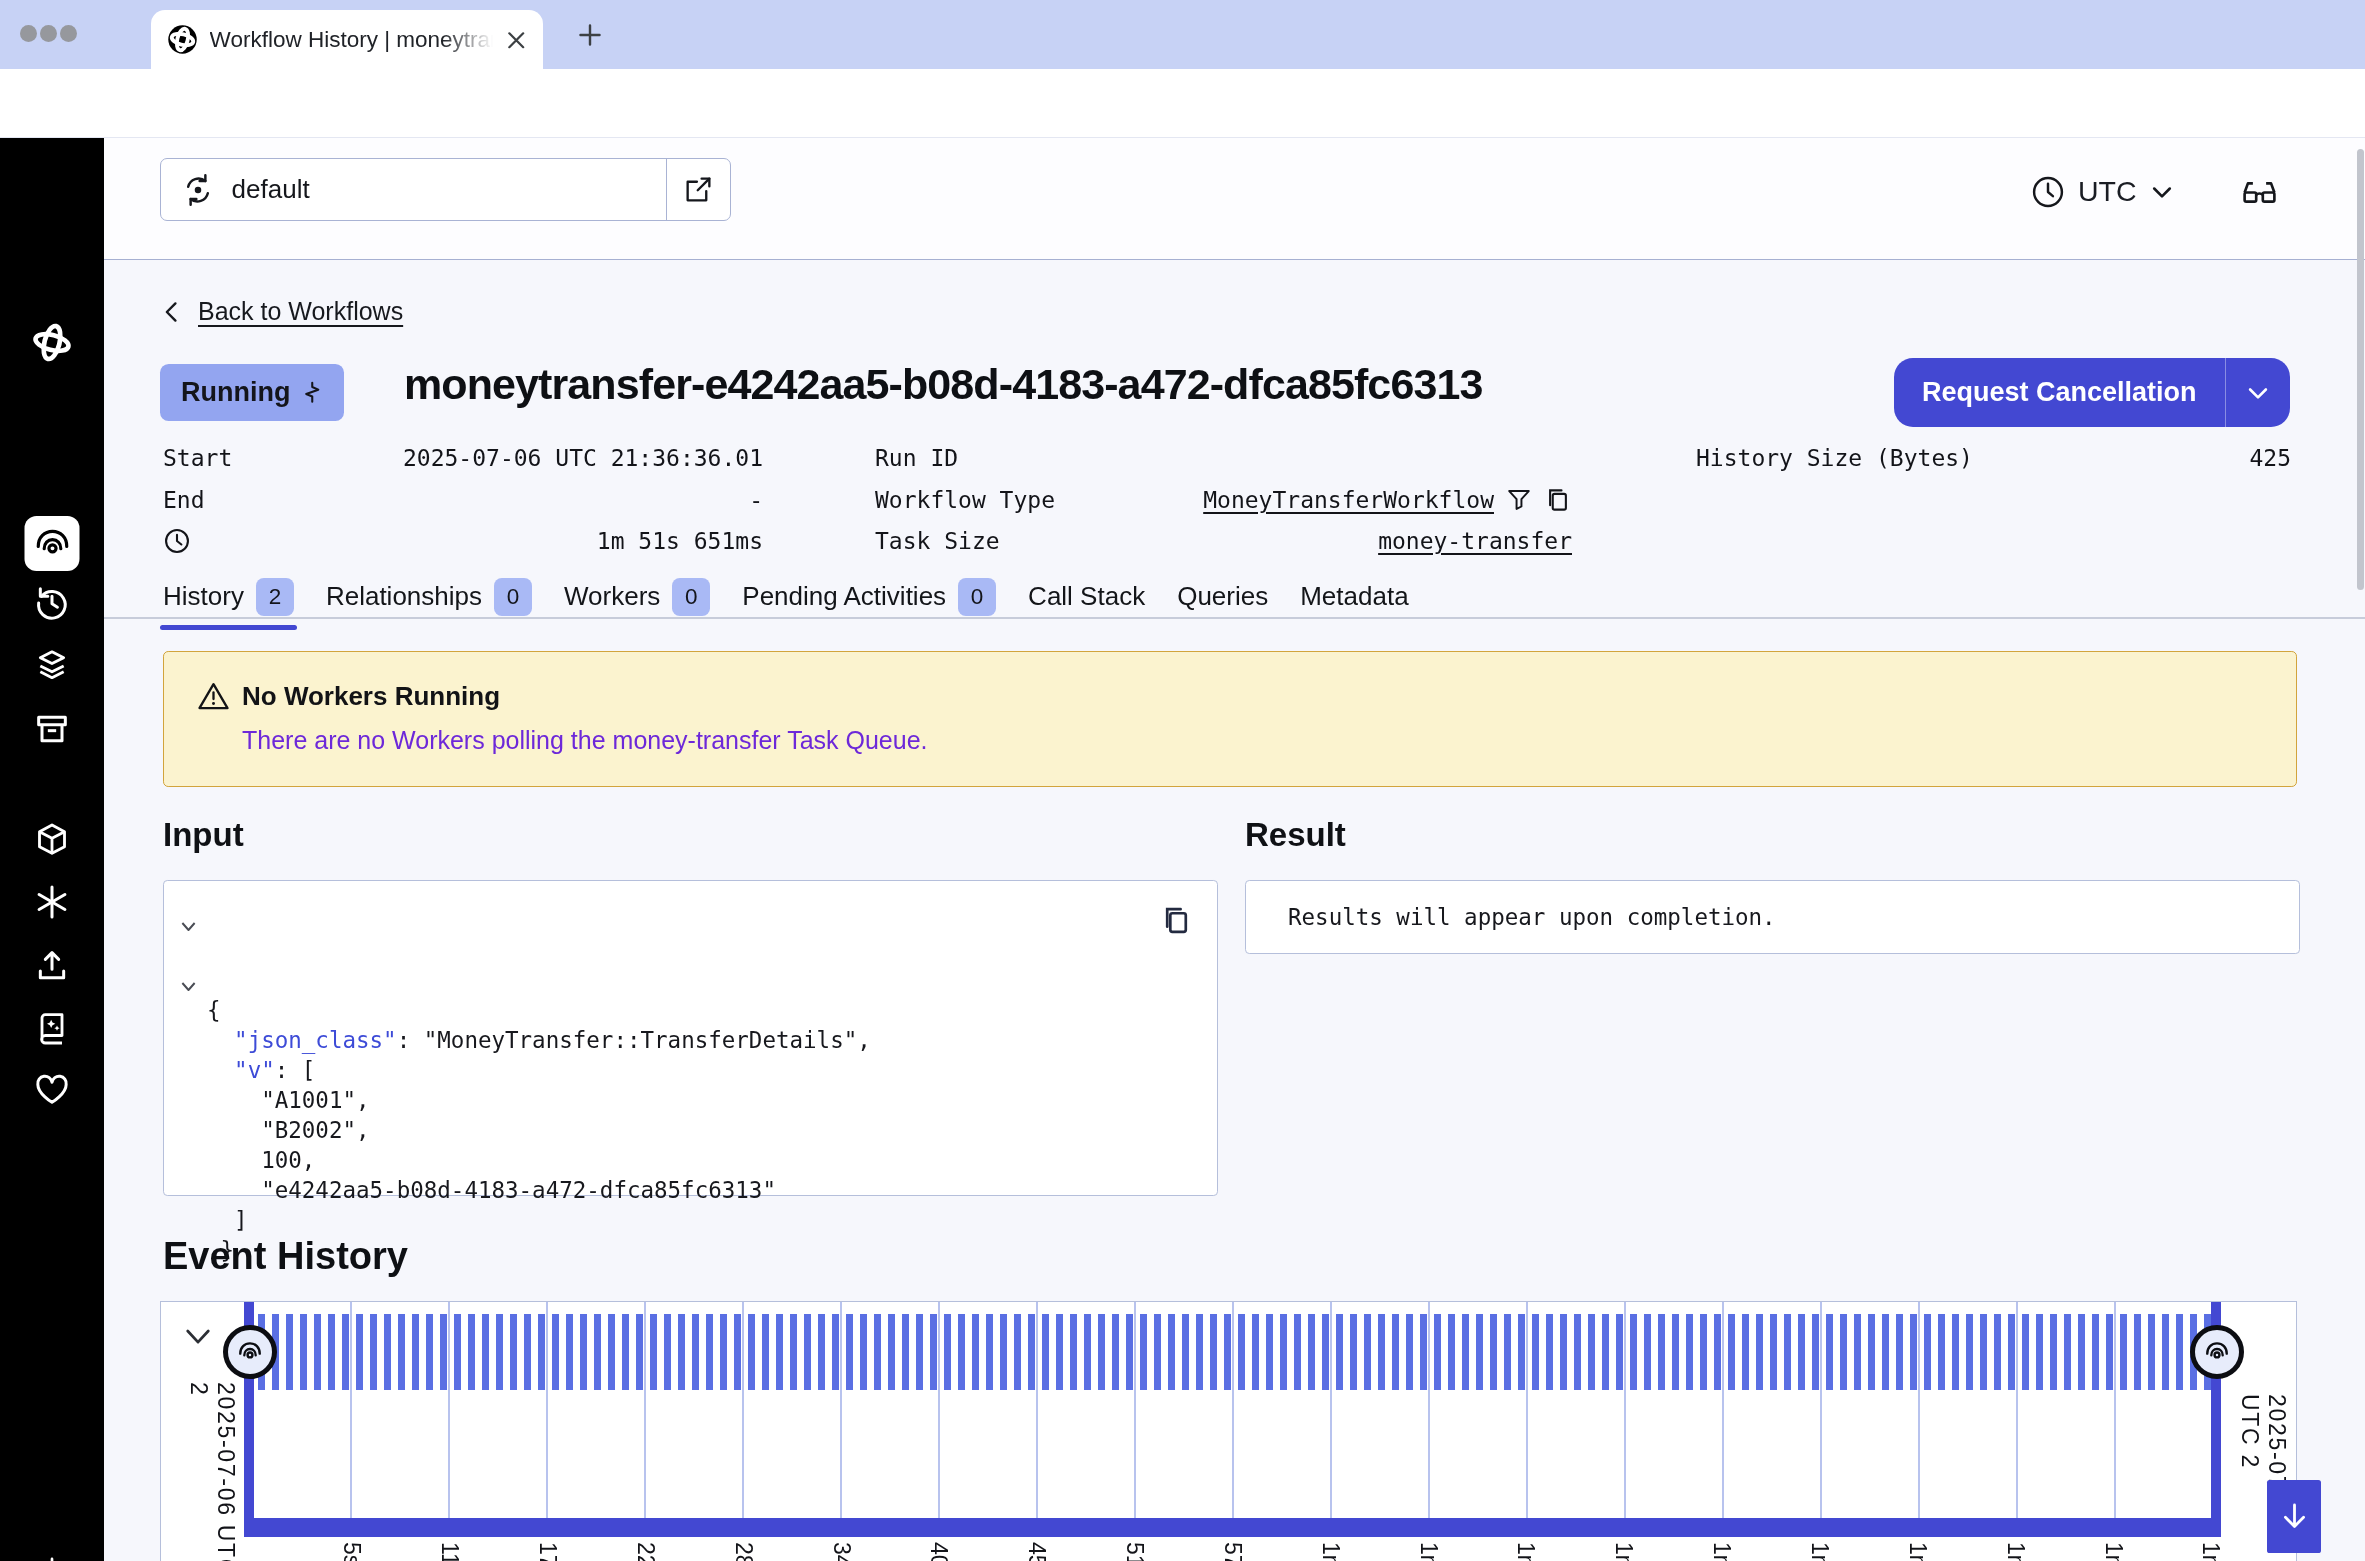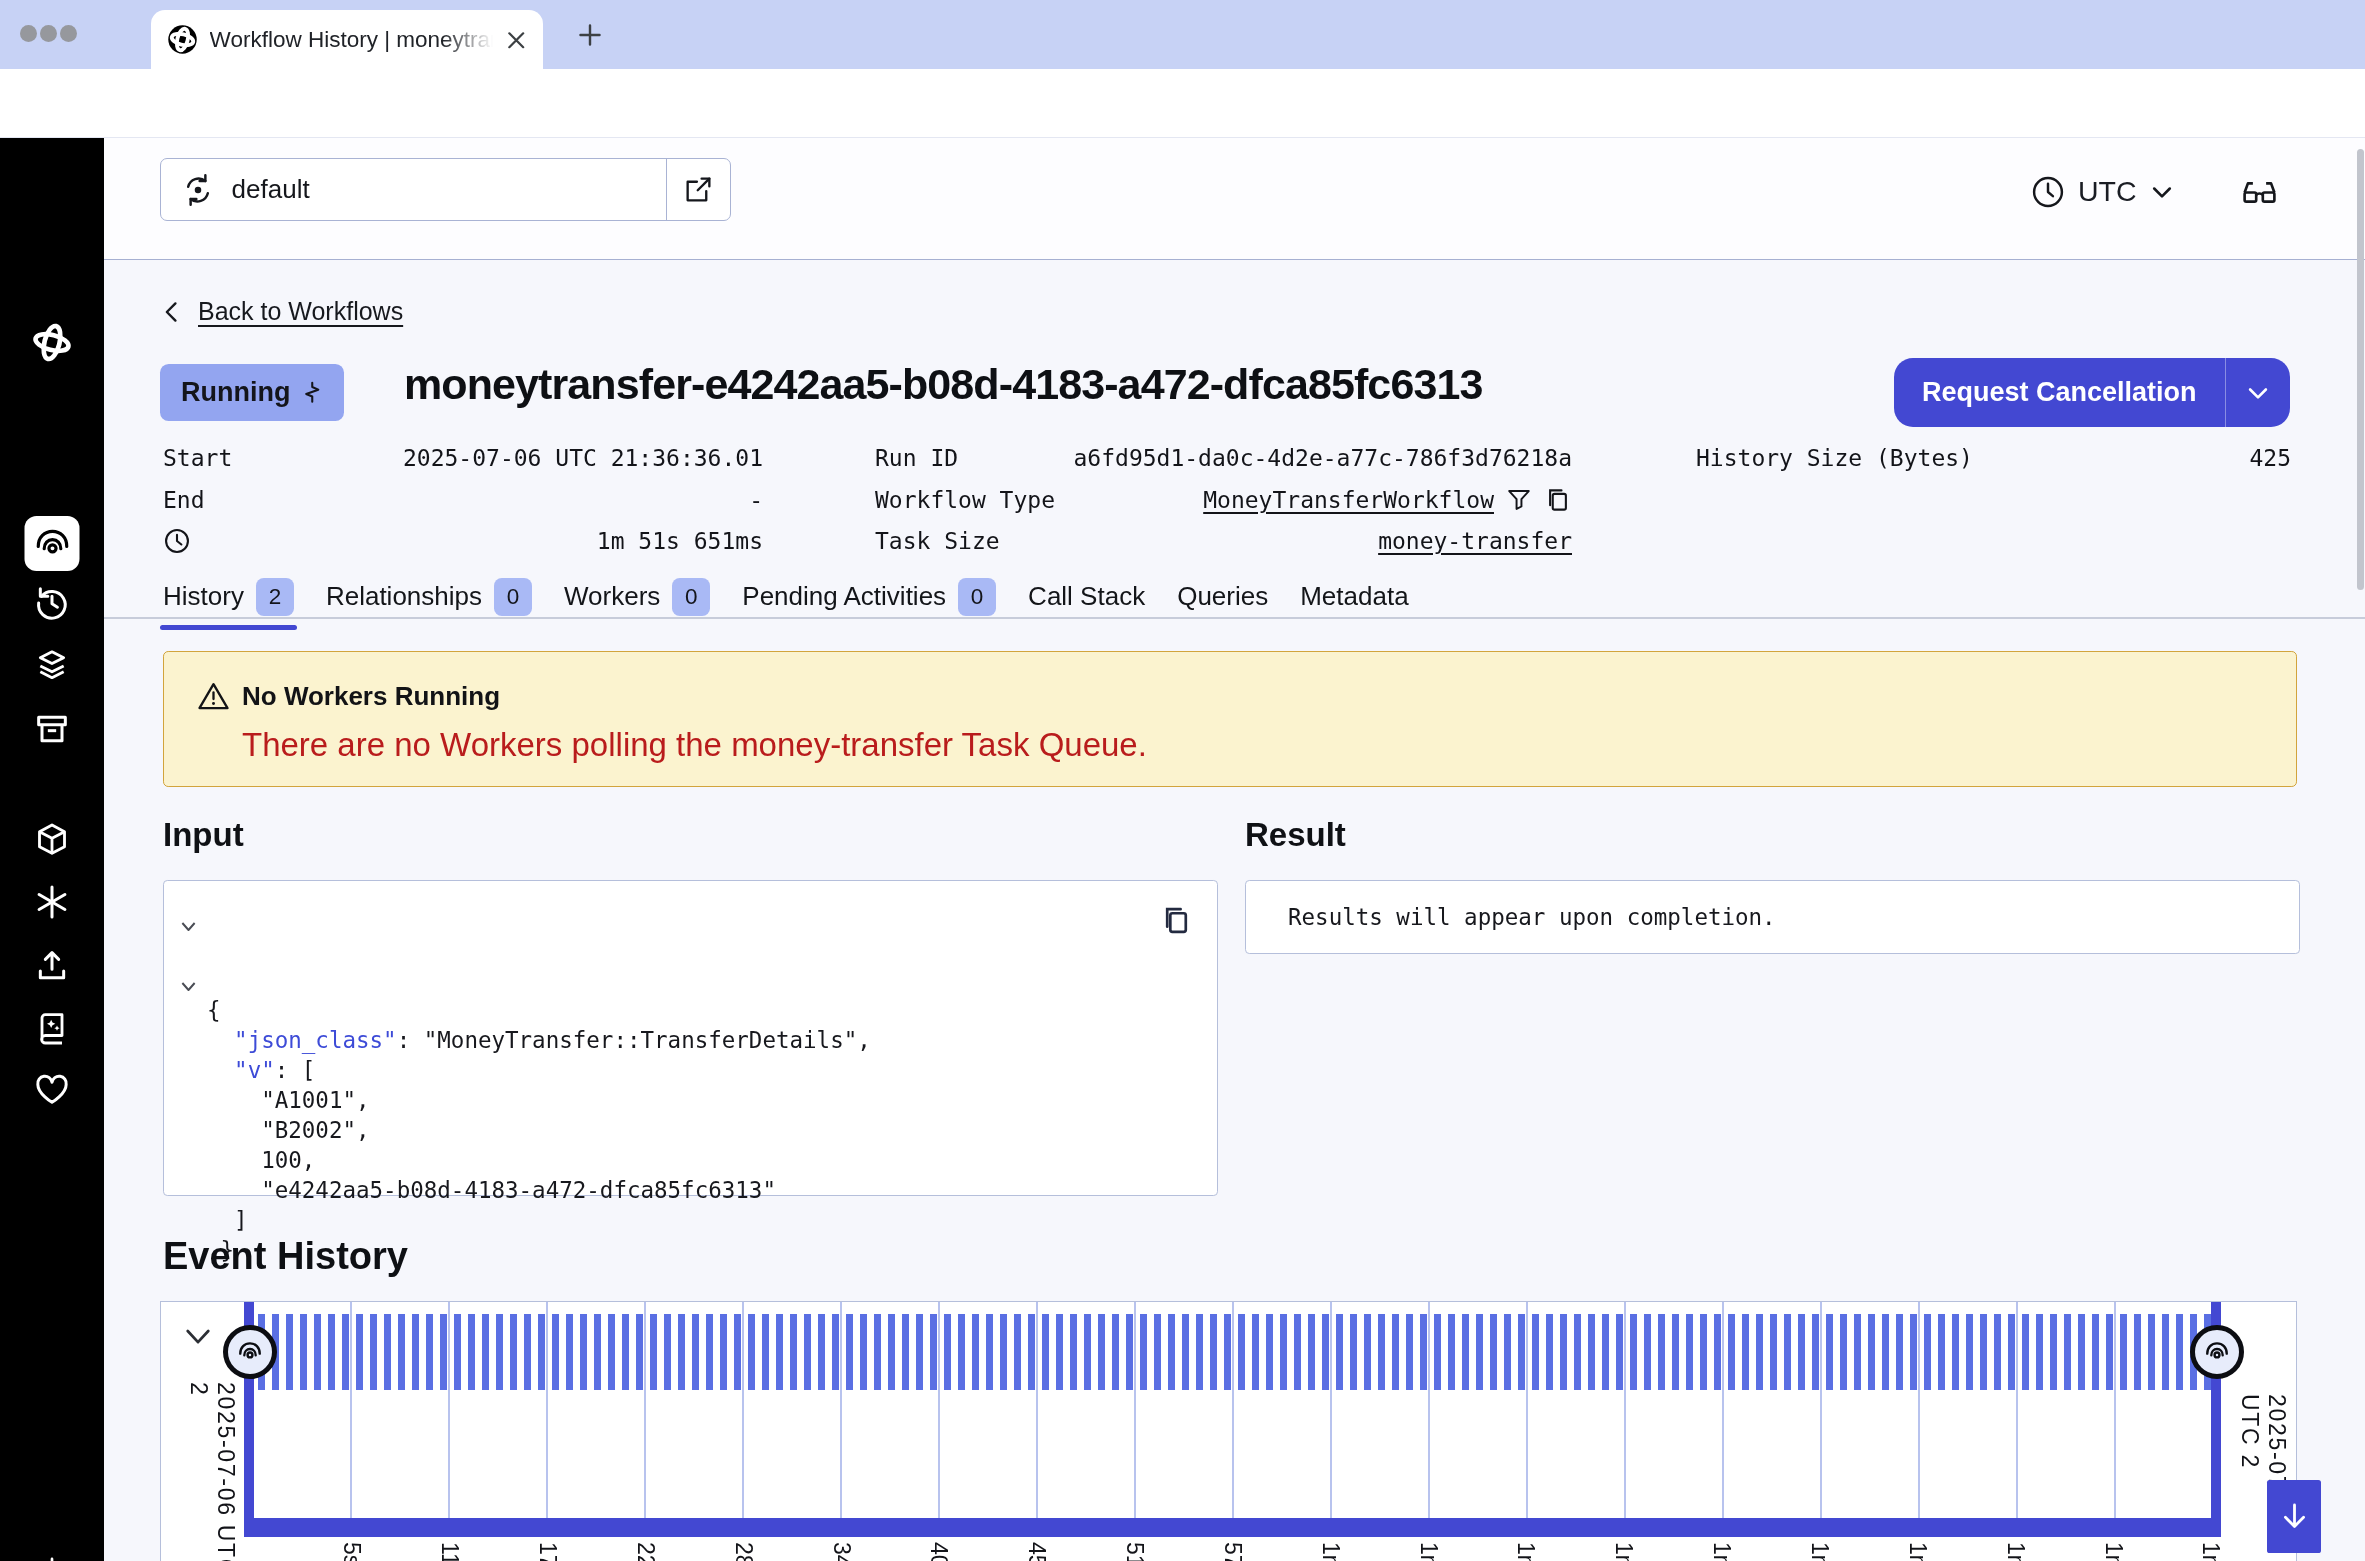--- a/index.html
+++ b/index.html
@@ -73,21 +73,21 @@
   .tab-count { min-width:38px; height:38px; padding:0 5.2px; border-radius:7.8px; background:#a9b9f5;
                display:grid; place-items:center; font-size:22.5px; color:#14151b; }
   .tab-item.active::after { content:""; position:absolute; left:-3.5px; right:-3.5px; bottom:-14px; height:4.3px;
                             background:#4348d2; border-radius:2.6px; }
   #tabs-divider { position:absolute; left:104px; top:617px; width:2262px; height:1.7px; background:#c7ccda; }
 
   #warning { position:absolute; left:163px; top:651px; width:2134px; height:136px; background:#fbf3cf;
              border:1.7px solid #d2a43c; border-radius:5.2px; }
   #warn-title-row { position:absolute; left:33px; top:28px; display:flex; align-items:center; gap:12px; }
   #warn-title { font-size:26px; font-weight:700; color:#121316; }
-  #warn-msg { position:absolute; left:78px; top:74px; font-size:33px; color:#b91c1c; }
+  #warn-msg { position:absolute; left:78px; top:74px; font-size:25px; color:#6d28d9; }
 
   .section-h { position:absolute; font-size:33px; font-weight:700; color:#0f1115; }
   #input-box { position:absolute; left:163px; top:880px; width:1055px; height:316px; background:#fff;
                border:1.7px solid #b5bfdb; border-radius:4.3px; }
   #code { position:absolute; left:43px; top:24px; font-family:"DejaVu Sans Mono", monospace; font-size:22.5px;
           line-height:30px; color:#17181d; white-space:pre; }
   .code-key { color:#3d4bd7; }
   .gutter-chev { position:absolute; left:14px; color:#4a4d55; }
   #copy-input { position:absolute; top:22.5px; right:24px; }
   #result-box { position:absolute; left:1245px; top:880px; width:1055px; height:74px; background:#fff;
@@ -394,21 +394,20 @@
   <span class="meta meta-val" style="left:346px;top:479px;width:417px">-</span>
   <span class="abs" style="left:163px;top:527px">
     <svg width="28" height="28" viewBox="0 0 32 32">
         <circle cx="16" cy="16" r="12.5" fill="none" stroke="#131419" stroke-width="2.4"></circle>
         <path d="M16 9v7l5 4" fill="none" stroke="#131419" stroke-width="2.4" stroke-linecap="round" stroke-linejoin="round"></path>
       </svg>
   </span>
   <span class="meta meta-val" style="left:346px;top:520px;width:417px">1m 51s 651ms</span>
 
   <span class="meta" style="left:875px;top:437px">Run ID</span>
-  <span class="meta meta-val" style="left:1072px;top:437px;width:500px">a6fd95d1-da0c-4d2e-a77c-786f3d76218a</span>
   <span class="meta" style="left:875px;top:479px">Workflow Type</span>
   <div id="meta-type-row">
     <span class="meta meta-link" style="position:static">MoneyTransferWorkflow</span>
     <span>
       <svg width="26" height="26" viewBox="0 0 32 32">
           <path d="M4 5h24l-9 10v9l-6 3V15z" fill="none" stroke="#131419" stroke-width="2.4" stroke-linejoin="round"></path>
         </svg>
     </span>
     <span>
       <svg width="28" height="28" viewBox="0 0 32 32">

